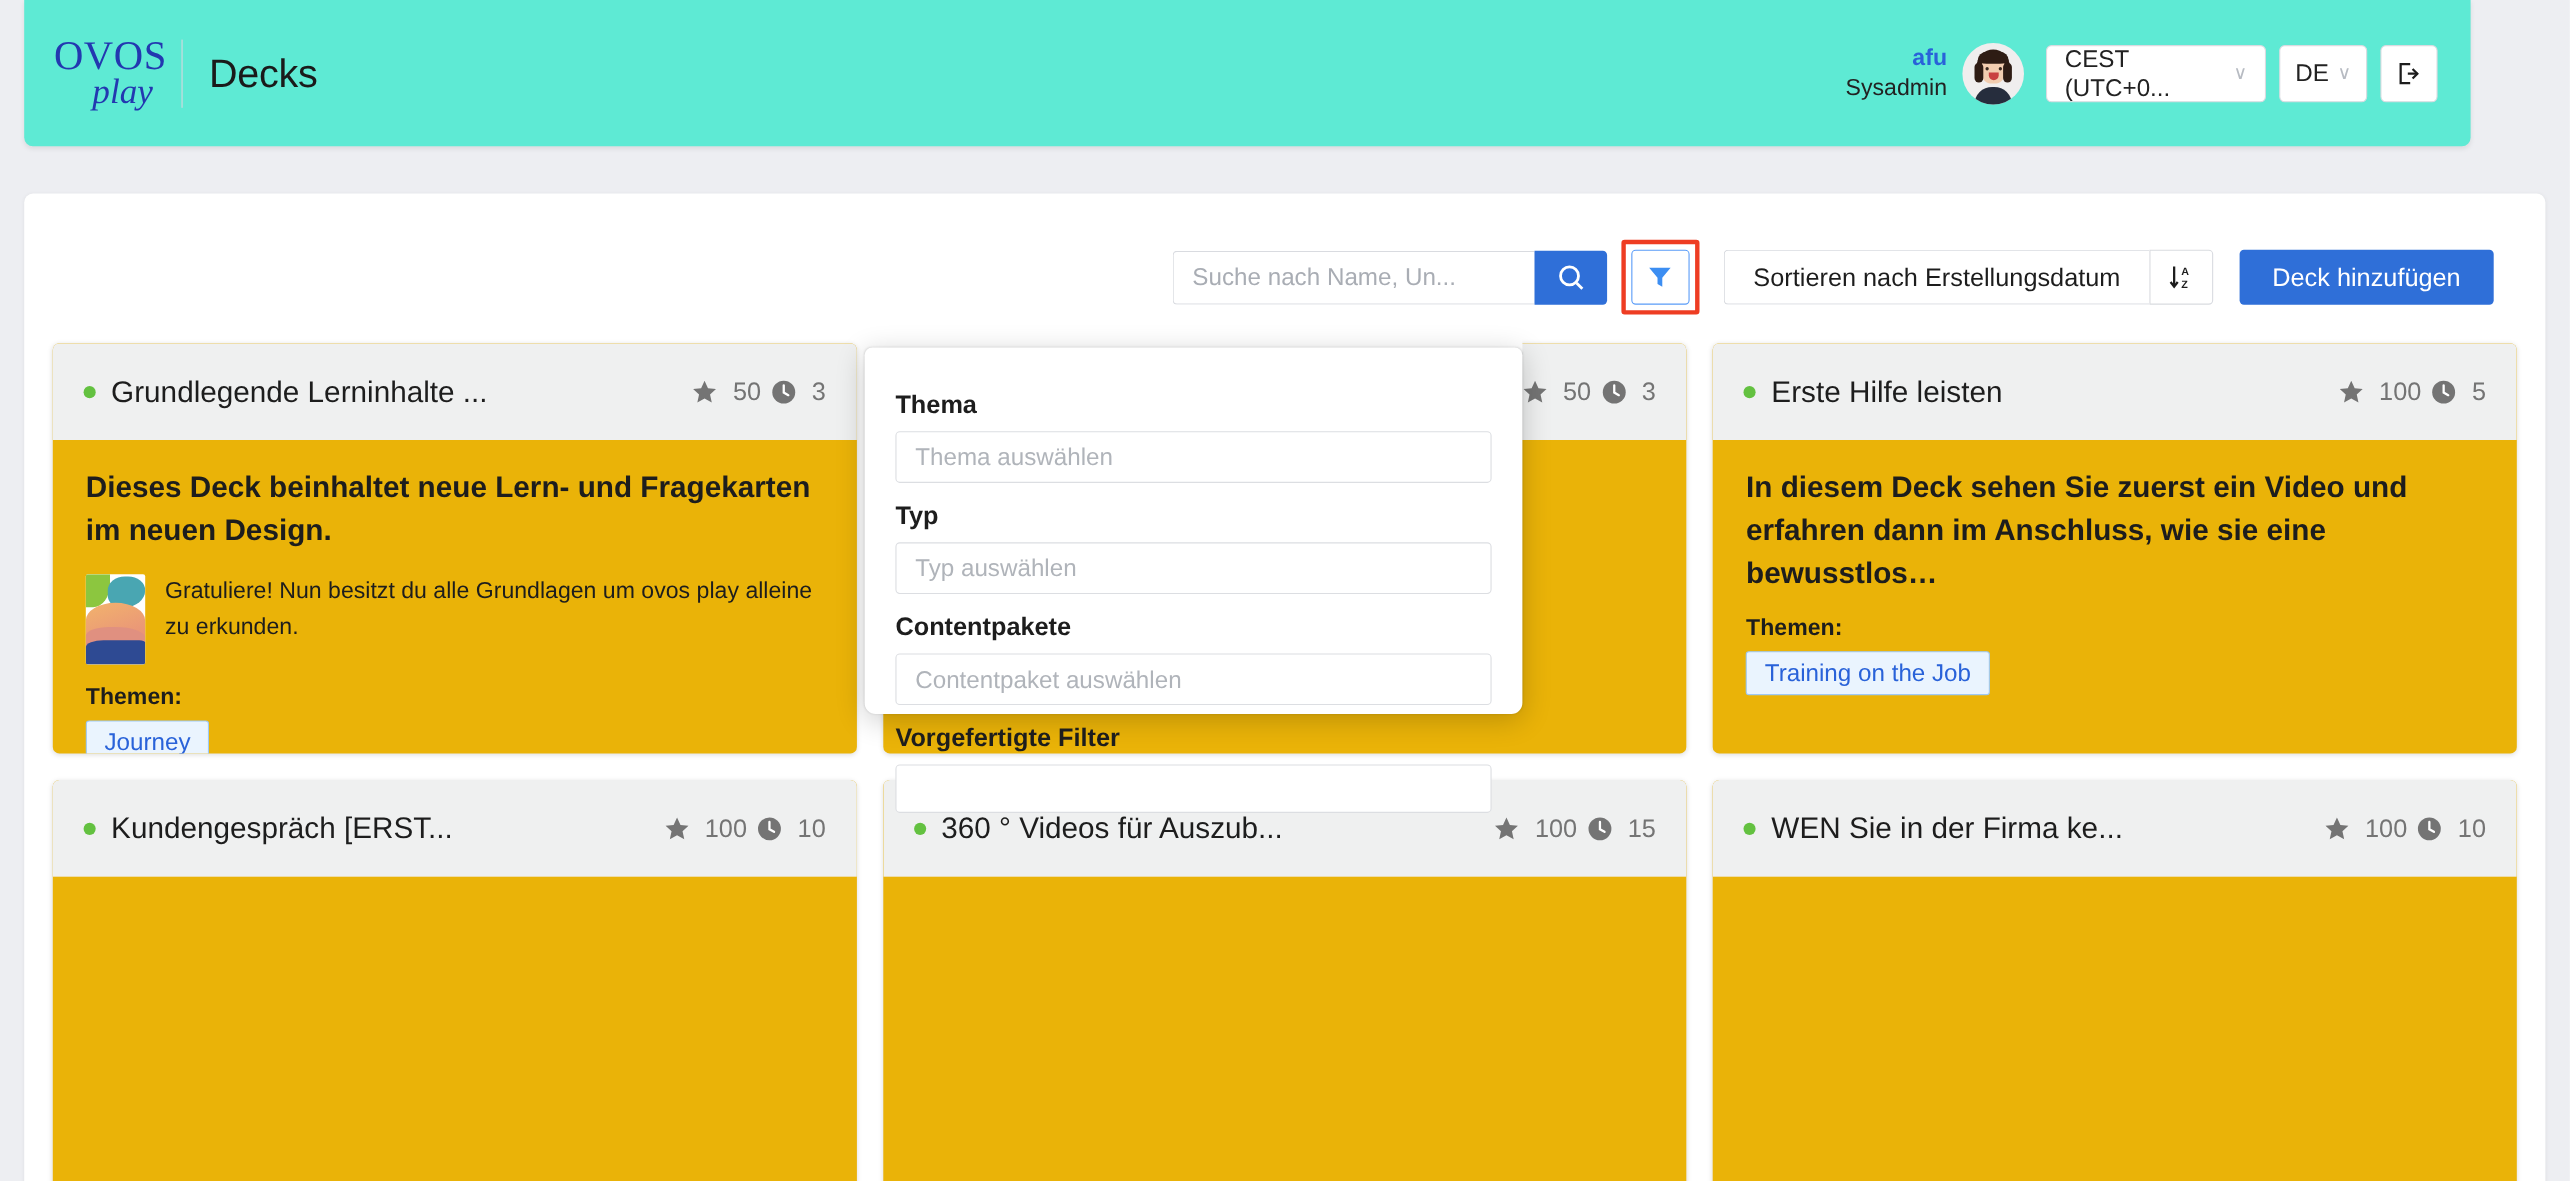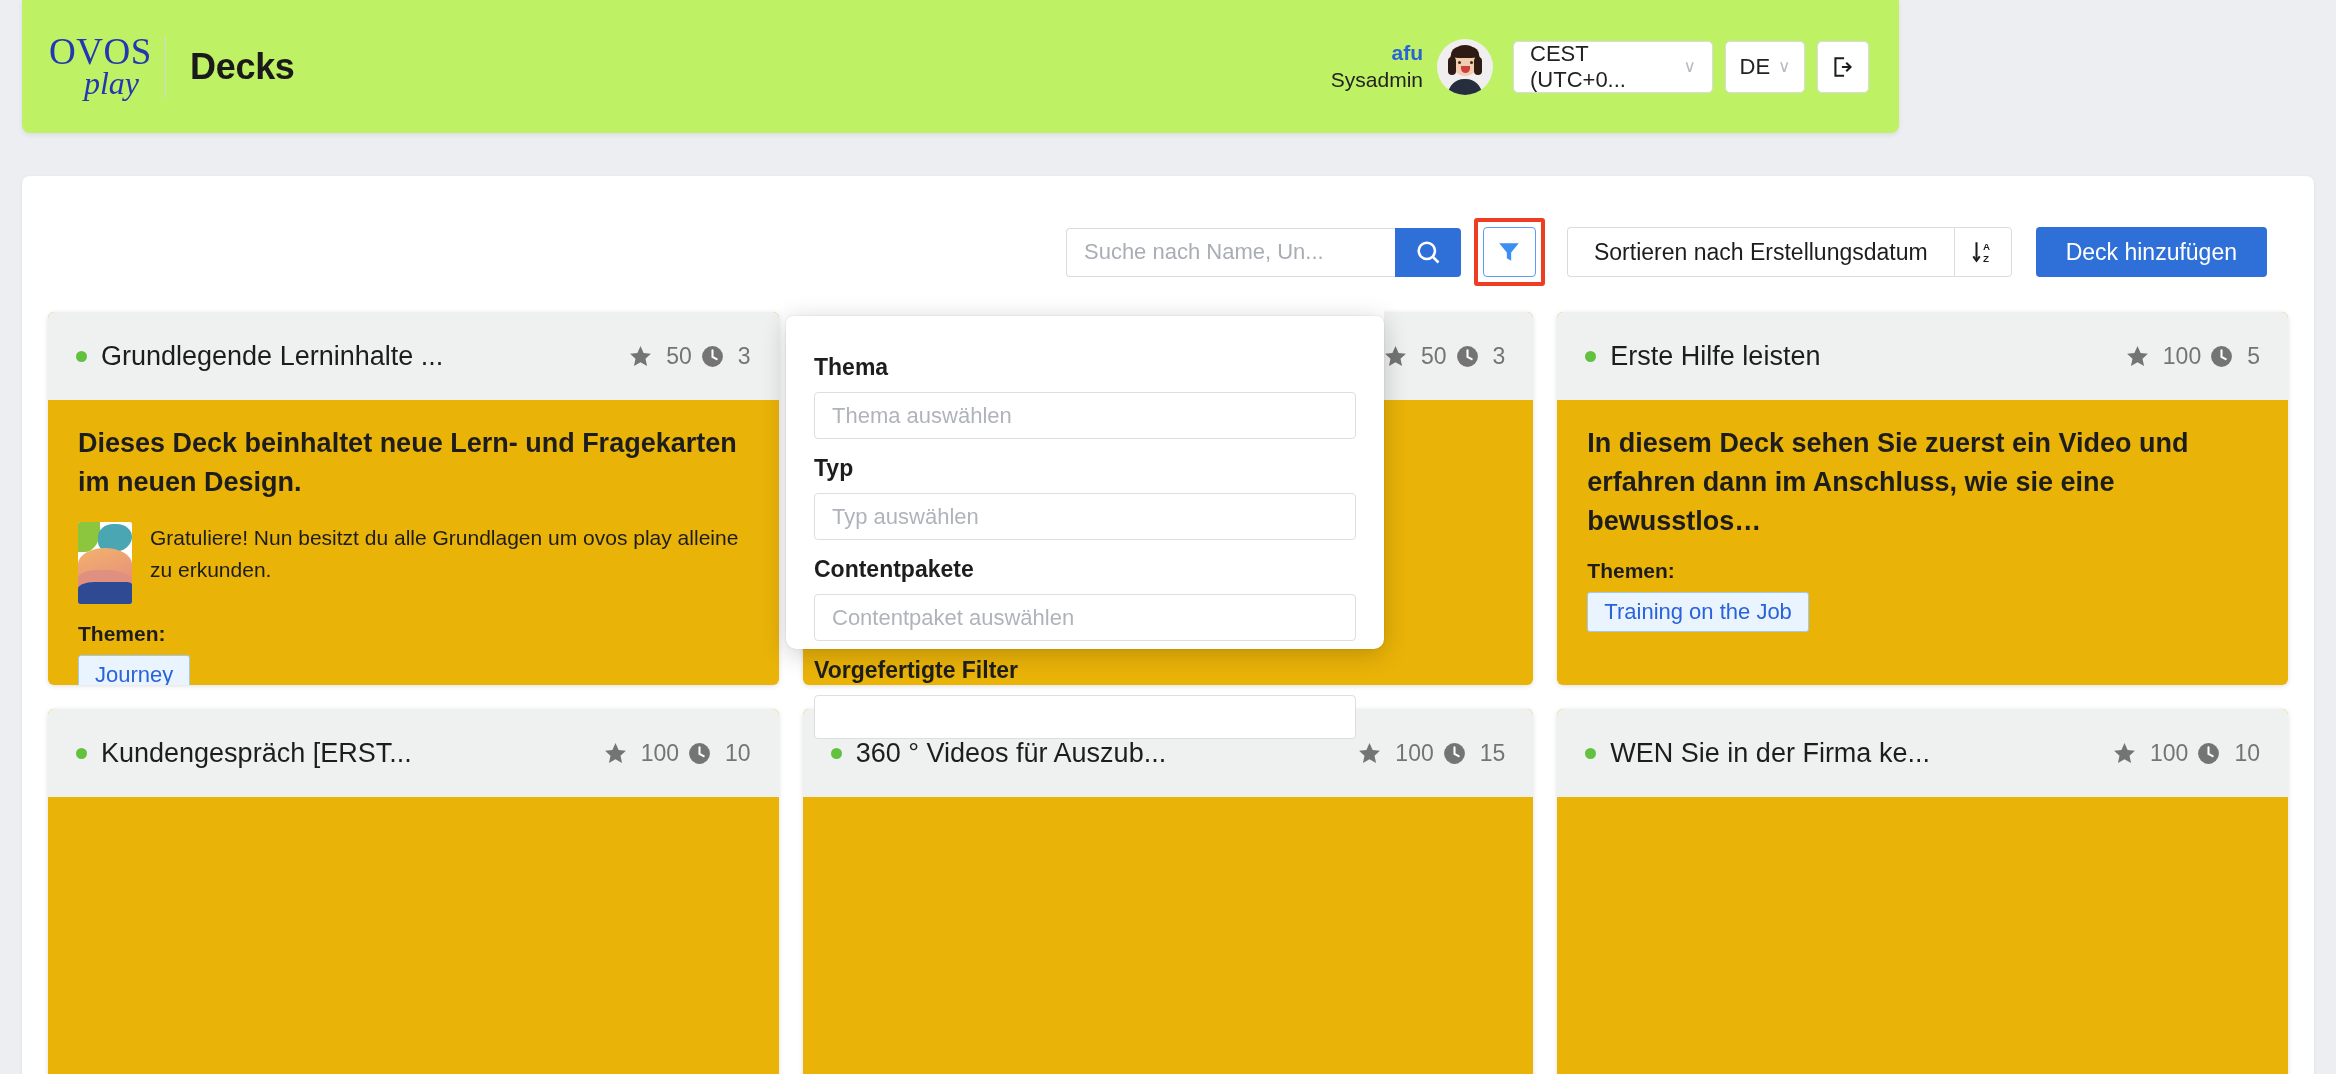--- a/index.html
+++ b/index.html
@@ -6,35 +6,35 @@
   html, body {
     width: 2336px; height: 1074px;
     background: #edeef2;
     font-family: "Liberation Sans", sans-serif;
     overflow: hidden;
   }
   .page { position: relative; width: 2336px; height: 1074px; }
 
   
   .header {
-    position: absolute; left: 22px; top: 0; width: 1877px; height: 133px;
-    background: #bef264; border-radius: 0 0 8px 8px;
+    position: absolute; left: 22px; top: 0; width: 2224px; height: 133px;
+    background: #5eead4; border-radius: 0 0 8px 8px;
     box-shadow: 0 2px 5px rgba(0,0,0,.08);
     display: flex; align-items: center;
   }
   .brand { display: flex; align-items: center; margin-left: 25px; }
   .logo {
     width: 94px; display: flex; flex-direction: column;
     align-items: flex-end; line-height: .92;
     color: #2338b0; font-family: "Liberation Serif", serif;
   }
   .logo .l1 { font-size: 37px; letter-spacing: .5px; align-self: flex-start; padding-left:2px;}
   .logo .l2 { font-size: 32px; font-style: italic; padding-right: 2px; }
   .brand-div { width: 1px; height: 62px; background: #d6d8de; margin: 0 24px; }
-  .page-title { font-size: 36px; font-weight: bold; color: #1a1a1a; letter-spacing: -.3px; }
+  .page-title { font-size: 36px; font-weight: normal; color: #1a1a1a; letter-spacing: -.3px; }
 
   .header-right {
     margin-left: auto; display: flex; align-items: center; margin-right: 30px; gap: 0;
   }
   .user-block { text-align: right; line-height: 1.25; margin-right: 14px; }
   .user-name { font-size: 21px; font-weight: bold; color: #2962d9; }
   .user-role { font-size: 21px; color: #222; }
 
   .avatar {
     width: 56px; height: 56px; border-radius: 50%;

